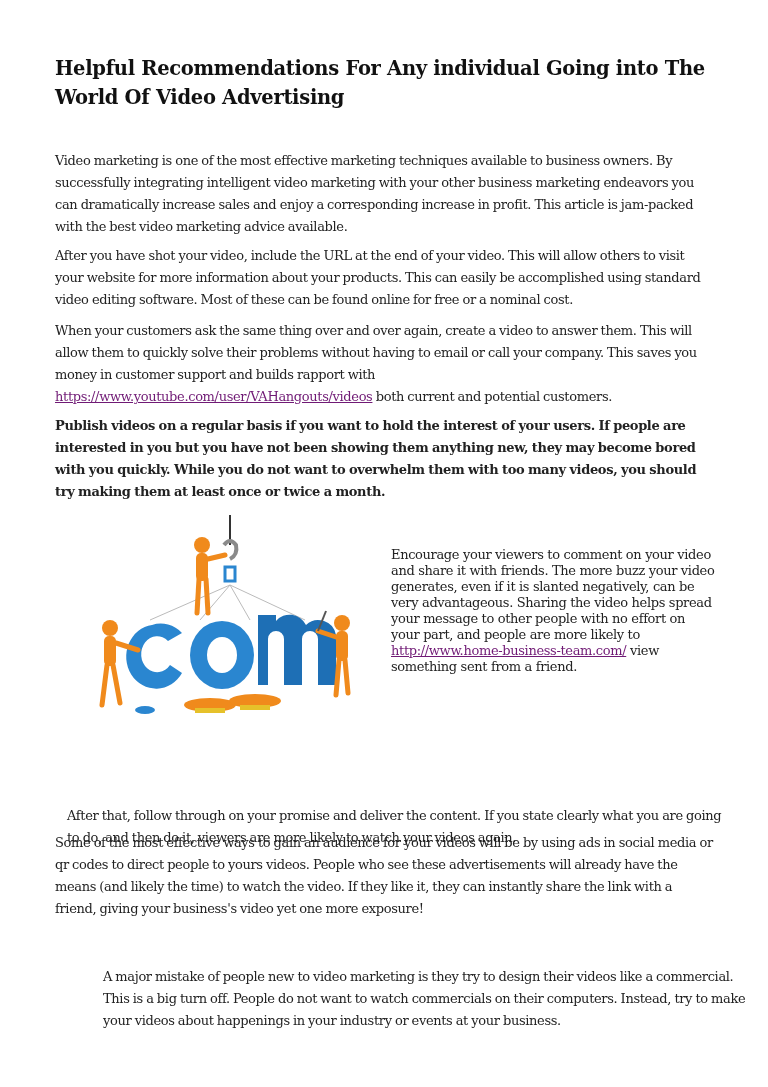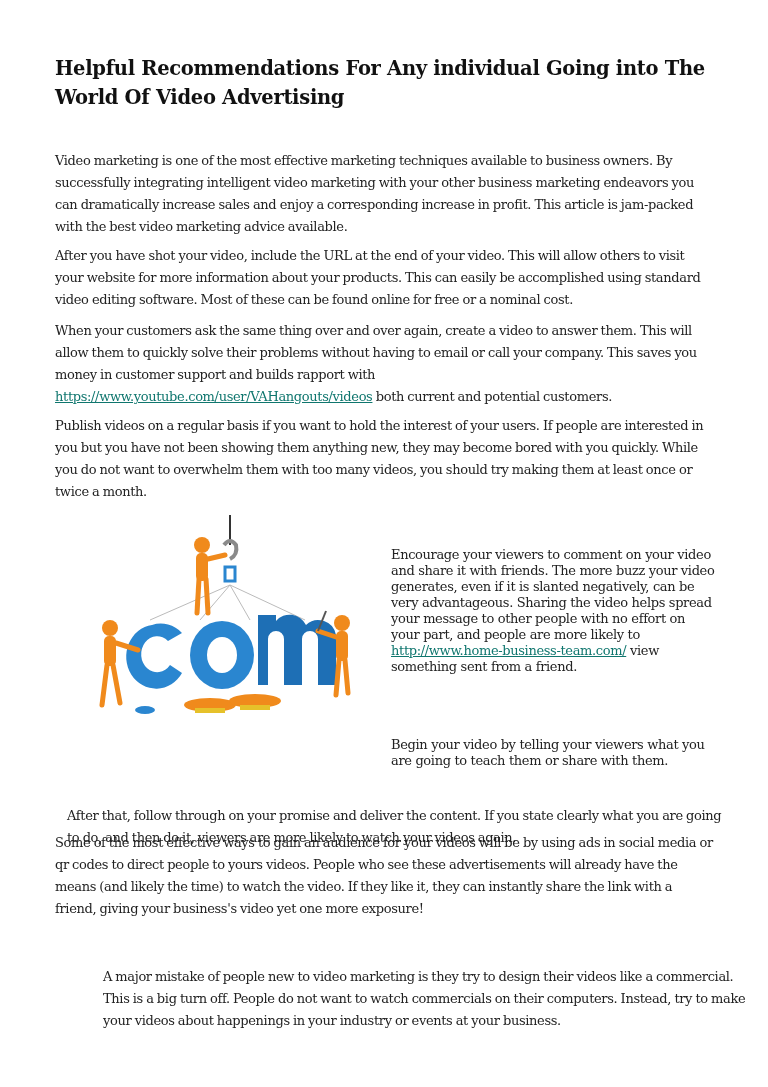--- a/index.html
+++ b/index.html
@@ -13,42 +13,42 @@
     position: absolute; left: 55px; top: 54px; width: 680px; margin: 0;
     font-family: "DejaVu Serif", "Liberation Serif", serif;
     font-weight: bold; font-size: 19.5px; line-height: 29px;
     color: #111111; letter-spacing: -0.3px;
   }
   .p {
     position: absolute; left: 55px; width: 660px; margin: 0;
     font-size: 13px; line-height: 22px; letter-spacing: -0.35px;
     word-spacing: -0.5px;
   }
-  .p a, .side a { color: #0f766e; text-decoration: underline; }
+  .p a, .side a { color: #701a75; text-decoration: underline; }
   .side {
     position: absolute; left: 391px; width: 325px; margin: 0;
     font-size: 13px; line-height: 16px; letter-spacing: -0.35px;
   }
   .figure {
     position: absolute; left: 90px; top: 515px; width: 280px; height: 215px;
   }
 </style>
 </head>
 <body>
 
 <div class="page">
   <h1>Helpful Recommendations For Any individual Going into The World Of Video Advertising</h1>
 
   <p class="p" style="top:150px;">Video marketing is one of the most effective marketing techniques available to business owners. By successfully integrating intelligent video marketing with your other business marketing endeavors you can dramatically increase sales and enjoy a corresponding increase in profit. This article is jam-packed with the best video marketing advice available.</p>
 
   <p class="p" style="top:245px;">After you have shot your video, include the URL at the end of your video. This will allow others to visit your website for more information about your products. This can easily be accomplished using standard video editing software. Most of these can be found online for free or a nominal cost.</p>
 
   <p class="p" style="top:320px;"><span>When your customers ask the same thing over and over again, create a video to answer them. This will allow them to quickly solve their problems without having to email or call your company. This saves you money in customer support and builds rapport with</span><br><a href="#">https://www.youtube.com/user/VAHangouts/videos</a><span> both current and potential customers.</span></p>
 
-  <p class="p" style="top:415px;">Publish videos on a regular basis if you want to hold the interest of your users. If people are interested in you but you have not been showing them anything new, they may become bored with you quickly. While you do not want to overwhelm them with too many videos, you should try making them at least once or twice a month.</p>
+  <p class="p" style="top:415px;font-weight:bold;">Publish videos on a regular basis if you want to hold the interest of your users. If people are interested in you but you have not been showing them anything new, they may become bored with you quickly. While you do not want to overwhelm them with too many videos, you should try making them at least once or twice a month.</p>
 
   <div class="figure">
     <svg width="280" height="215" viewBox="0 0 280 215">
 
       <line x1="140" y1="0" x2="140" y2="30" stroke="#333" stroke-width="2"></line>
       <path d="M134 30 q6 -8 12 0 q2 10 -6 14" fill="none" stroke="#8a8a8a" stroke-width="4"></path>
       <rect x="135" y="52" width="10" height="14" fill="none" stroke="#2a86d0" stroke-width="3"></rect>
 
       <line x1="140" y1="70" x2="60" y2="105" stroke="#bbb" stroke-width="1"></line>
       <line x1="140" y1="70" x2="110" y2="105" stroke="#bbb" stroke-width="1"></line>
@@ -82,20 +82,19 @@
 
       <ellipse cx="120" cy="190" rx="26" ry="7" fill="#f08a1c"></ellipse>
       <ellipse cx="165" cy="186" rx="26" ry="7" fill="#f08a1c"></ellipse>
       <rect x="105" y="193" width="30" height="5" fill="#e6c12a"></rect>
       <rect x="150" y="190" width="30" height="5" fill="#e6c12a"></rect>
     </svg>
   </div>
 
   <p class="side" style="top:547px;"><span>Encourage your viewers to comment on your video and share it with friends. The more buzz your video generates, even if it is slanted negatively, can be very advantageous. Sharing the video helps spread your message to other people with no effort on your part, and people are more likely to</span><br><a href="#">http://www.home-business-team.com/</a><span> view something sent from a friend.</span></p>
 
-  <p class="side" style="top:737px;">Begin your video by telling your viewers what you are going to teach them or share with them.</p>
   <p class="p" style="top:805px;margin-left:12px;">After that, follow through on your promise and deliver the content. If you state clearly what you are going to do, and then do it, viewers are more likely to watch your videos again.</p>
 
   <p class="p" style="top:832px;">Some of the most effective ways to gain an audience for your videos will be by using ads in social media or qr codes to direct people to yours videos. People who see these advertisements will already have the means (and likely the time) to watch the video. If they like it, they can instantly share the link with a friend, giving your business's video yet one more exposure!</p>
 
   <p class="p" style="top:966px;margin-left:48px;">A major mistake of people new to video marketing is they try to design their videos like a commercial. This is a big turn off. People do not want to watch commercials on their computers. Instead, try to make your videos about happenings in your industry or events at your business.</p>
 
 </div>
 
 </body></html>

